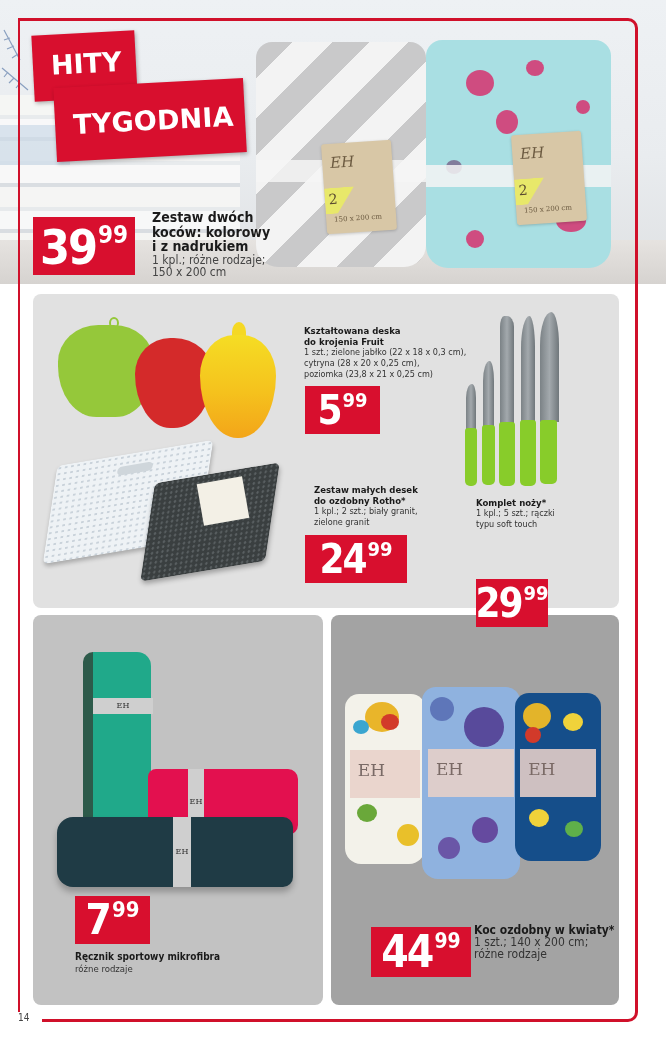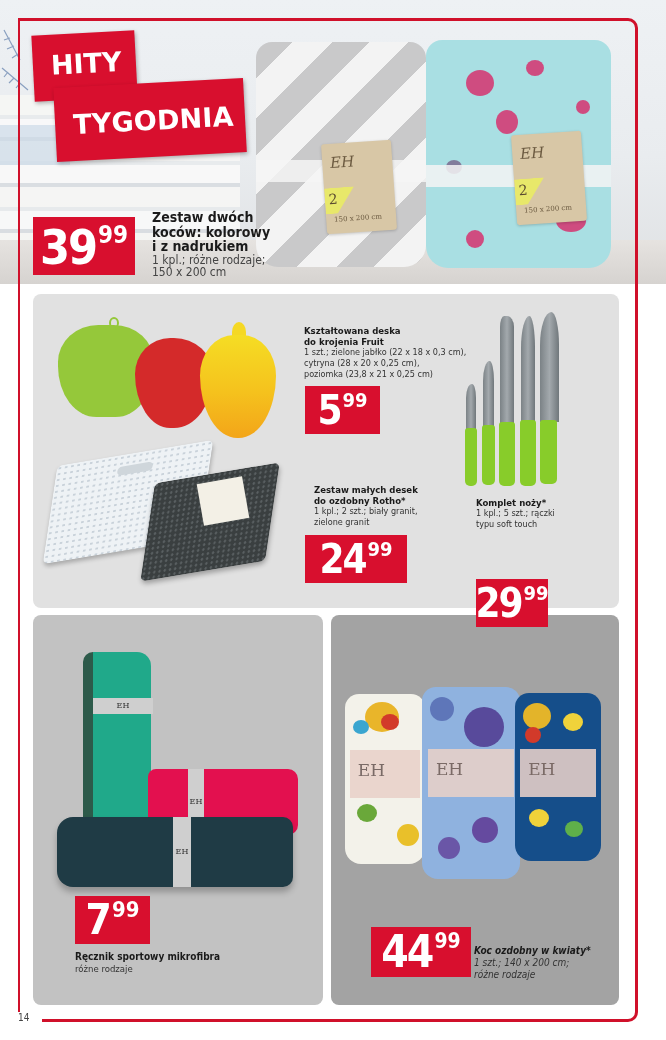--- a/index.html
+++ b/index.html
@@ -100,21 +100,21 @@
   .koc { position: absolute; border-radius: 14px 14px 16px 16px; overflow: hidden; }
   .koc-white { left: 345px; top: 694px; width: 80px; height: 170px; background: #f3f2ea; }
   .koc-blue { left: 422px; top: 687px; width: 98px; height: 192px; background: #8fb2df; }
   .koc-navy { left: 515px; top: 693px; width: 86px; height: 168px; background: #154e8a; }
   .koc .blot { position: absolute; border-radius: 50%; }
   .koc .label { position: absolute; left: 6%; width: 88%; height: 48px; background: rgba(232,208,200,.88); font-family: "DejaVu Serif", serif; font-size: 17px; color: #7a6a66; padding: 10px 0 0 8px; }
 
   .p5 { left: 371px; top: 927px; width: 100px; height: 50px; }
   .p5 .int { font-size: 44px; margin-top: 3px; }
   .p5 .dec { font-size: 21px; margin-top: 4px; }
-  .d5 { left: 474px; top: 945px; width: 145px; font-size: 10px; line-height: 12px; font-style: italic; }
+  .d5 { left: 474px; top: 924px; width: 145px; font-size: 12px; line-height: 12px; }
 
   .p2 { left: 305px; top: 386px; width: 75px; height: 48px; }
   .p2 .int { font-size: 40px; margin-top: 4px; }
   .p2 .dec { font-size: 20px; margin-top: 4px; }
   .d2 { left: 304px; top: 310px; width: 170px; font-size: 9px; line-height: 11px; margin-top: 15px; }
   .d2 .title { font-size: 9.5px; line-height: 11px; }
 
   .p3 { left: 305px; top: 535px; width: 102px; height: 48px; }
   .p3 .int { font-size: 40px; margin-top: 4px; }
   .p3 .dec { font-size: 20px; margin-top: 4px; }

